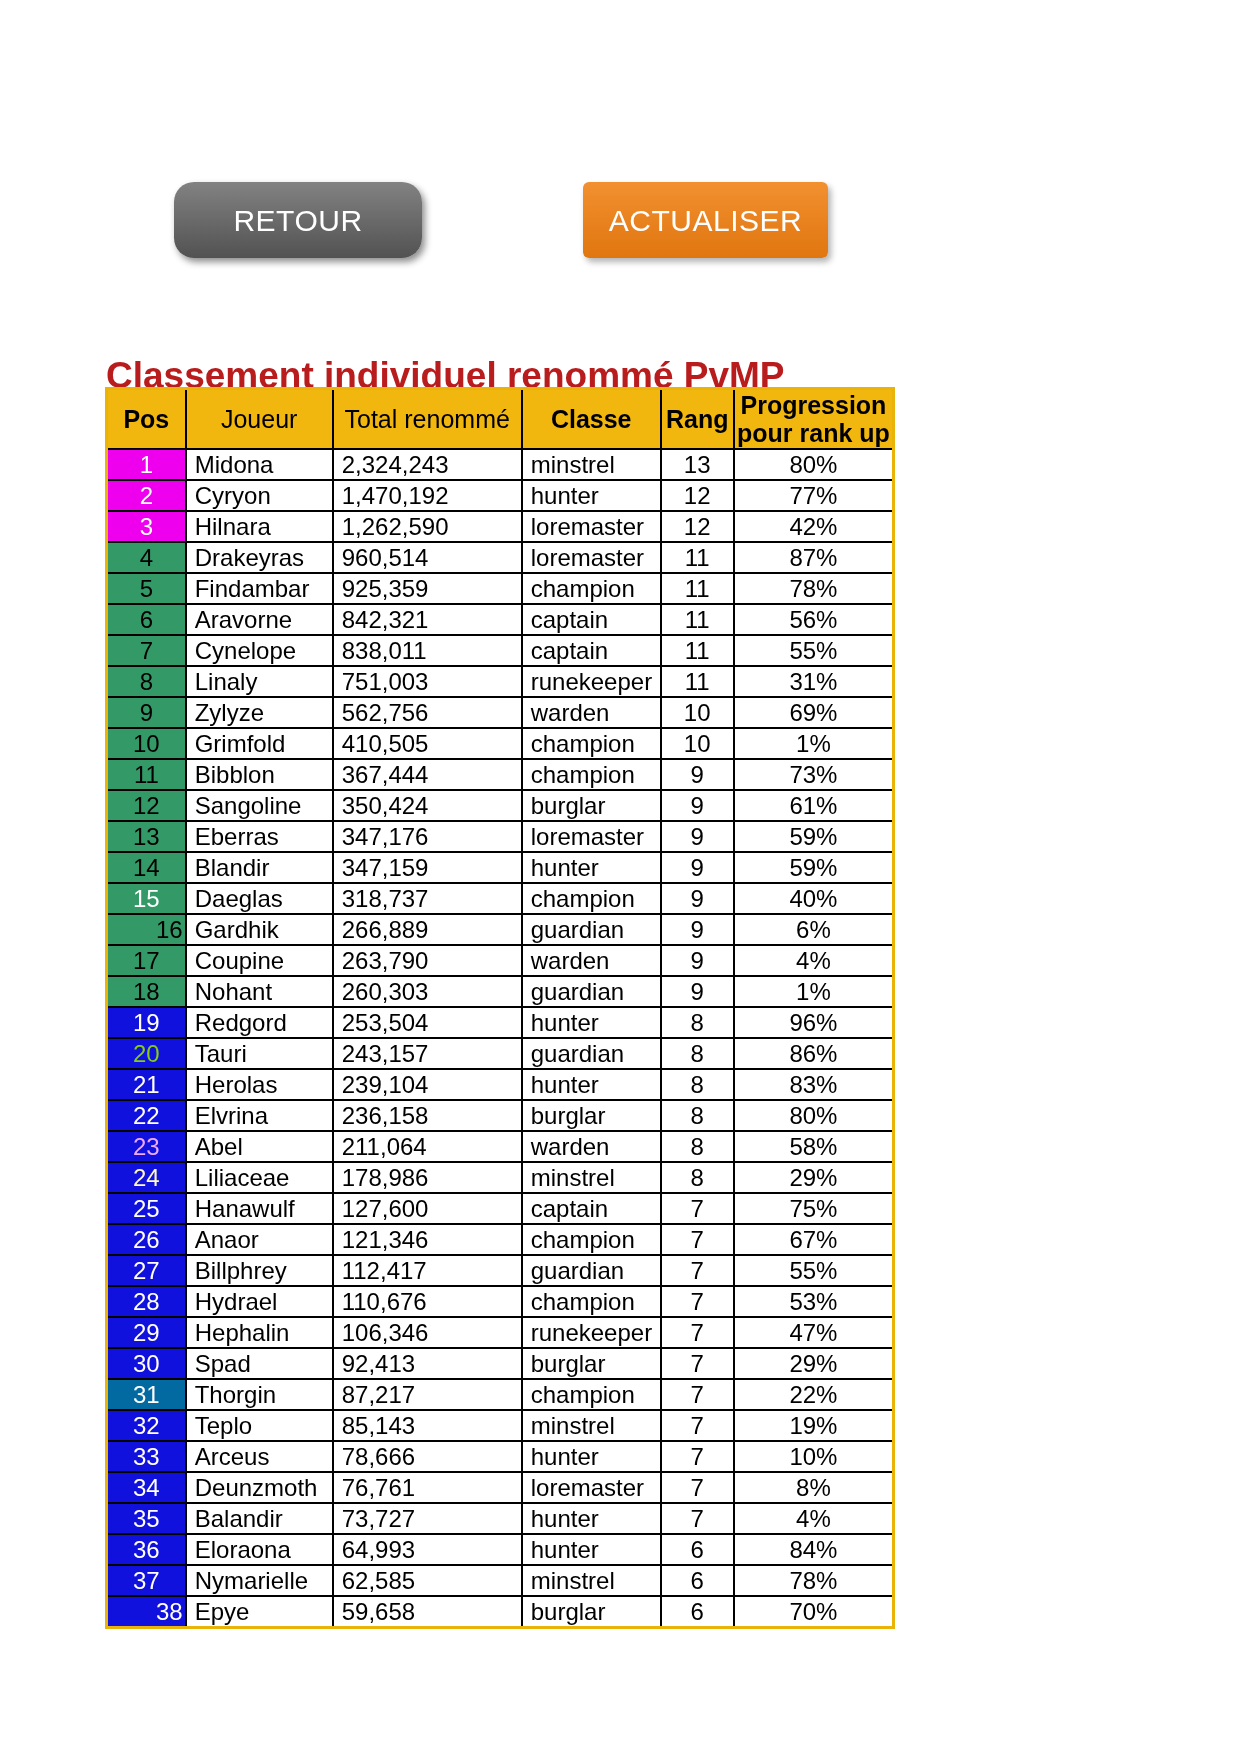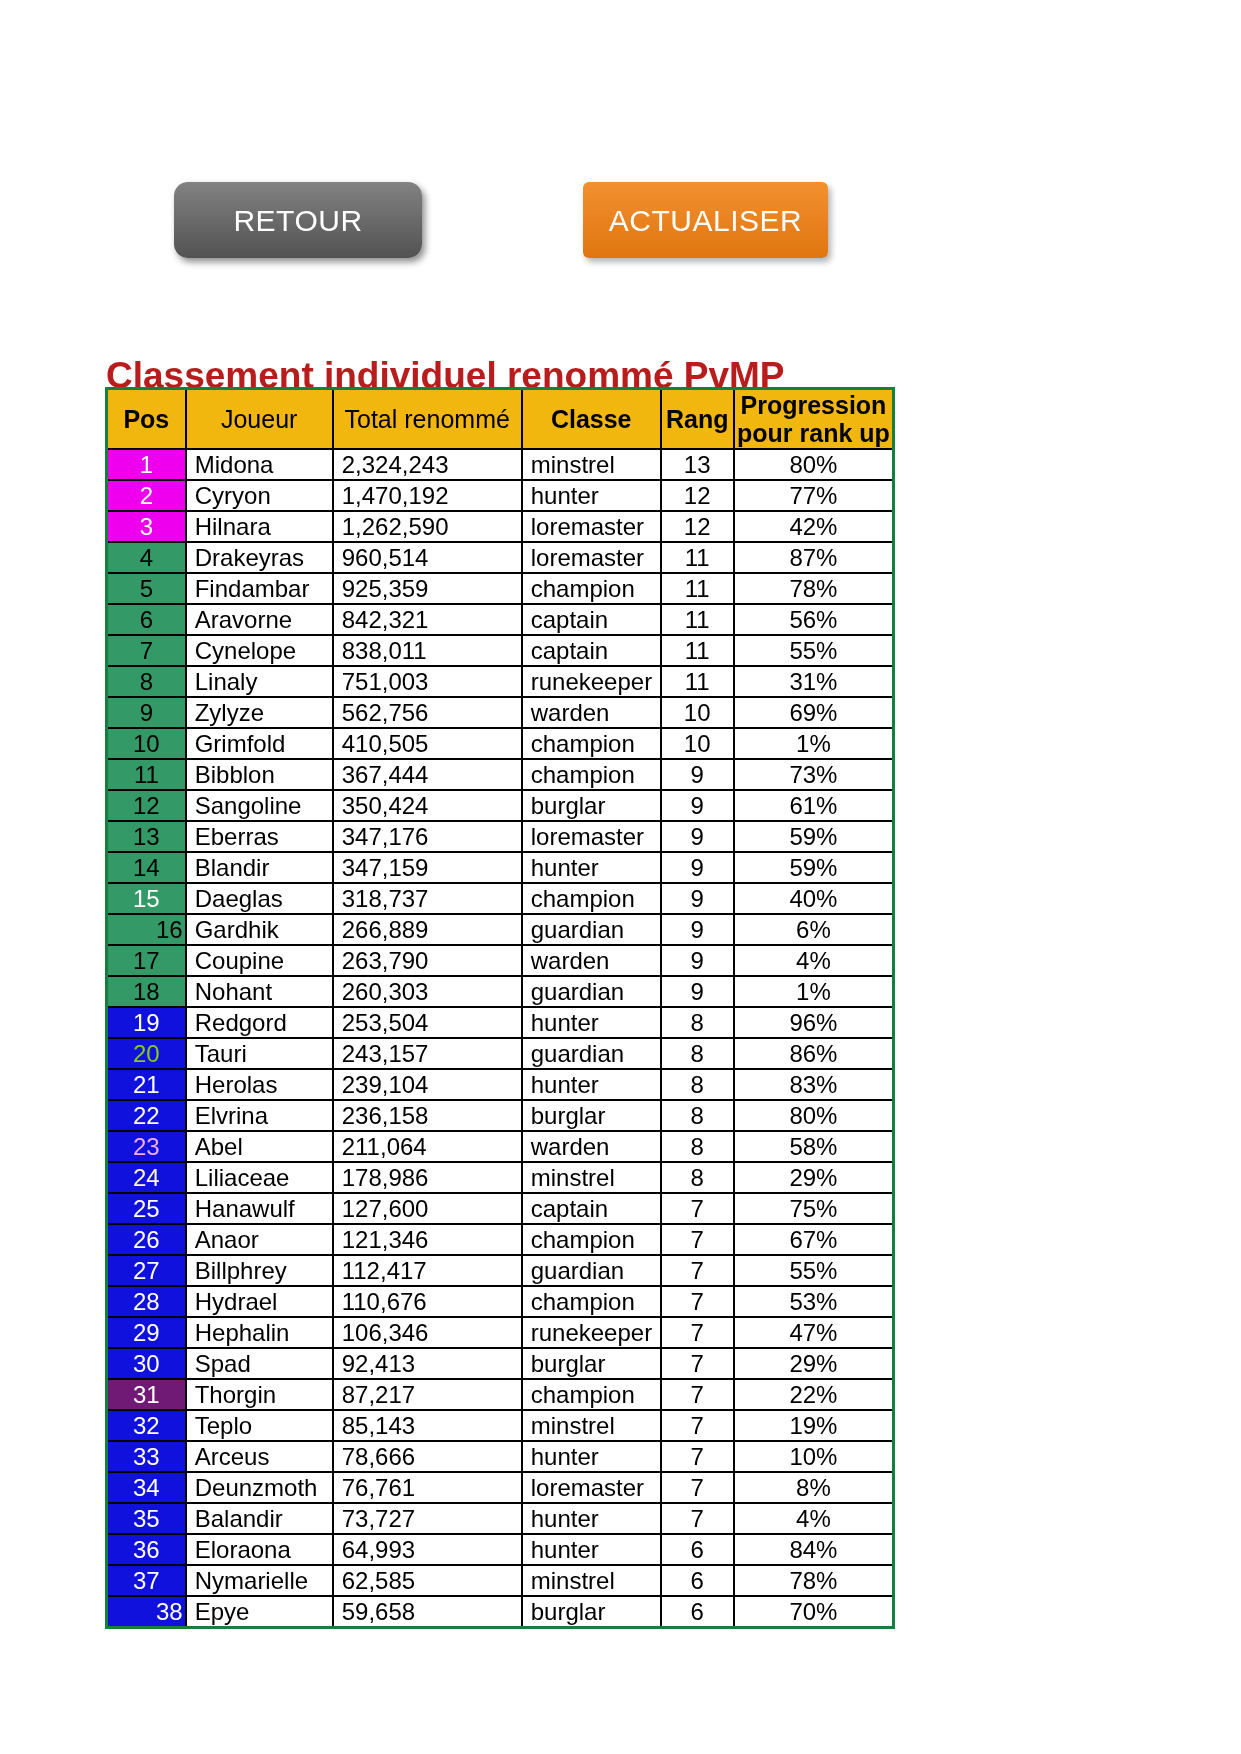--- a/index.html
+++ b/index.html
@@ -15,42 +15,42 @@
   .btn {
     position:absolute; top:182px; height:76px;
     border:none; color:#ffffff; font-size:30px;
     font-family:"Liberation Sans", sans-serif;
     text-align:center; line-height:76px; cursor:pointer;
     letter-spacing:0.5px;
   }
   .btn-retour {
     left:174px; width:248px;
     background:linear-gradient(to bottom, var(--retour-top), var(--retour-bottom));
-    border-radius:14px;
+    border-radius:20px;
     box-shadow:3px 4px 7px rgba(0,0,0,0.45);
   }
   .btn-actualiser {
     left:583px; width:245px;
     background:linear-gradient(to bottom, var(--actualiser-top), var(--actualiser-bottom));
     border-radius:6px;
     box-shadow:3px 4px 6px rgba(0,0,0,0.30);
   }
 
   
   .page-title {
     position:absolute; left:106px; top:330px;
     font-size:37px; font-weight:bold; color:#b91c1c;
     white-space:nowrap;
   }
 
   
   .table-wrap { position:absolute; left:105px; top:387px; }
   table.ranking {
     border-collapse:collapse; table-layout:fixed;
-    border:3px solid #15803d;
+    border:3px solid #eab308;
   }
   table.ranking col.c-pos   { width:73px; }
   table.ranking col.c-jou   { width:147px; }
   table.ranking col.c-tot   { width:189px; }
   table.ranking col.c-cla   { width:139px; }
   table.ranking col.c-rng   { width:73px; }
   table.ranking col.c-pro   { width:160px; }
 
   table.ranking th, table.ranking td {
     border:2px solid #000;
@@ -350,21 +350,21 @@
         </tr>
         <tr>
           <td style="background: rgb(17, 17, 221); color: rgb(255, 255, 255);">30</td>
           <td>Spad</td>
           <td>92,413</td>
           <td>burglar</td>
           <td>7</td>
           <td>29%</td>
         </tr>
         <tr>
-          <td style="background: #701a75; color: rgb(255, 255, 255);">31</td>
+          <td style="background: #0369a1; color: rgb(255, 255, 255);">31</td>
           <td>Thorgin</td>
           <td>87,217</td>
           <td>champion</td>
           <td>7</td>
           <td>22%</td>
         </tr>
         <tr>
           <td style="background: rgb(17, 17, 221); color: rgb(255, 255, 255);">32</td>
           <td>Teplo</td>
           <td>85,143</td>

